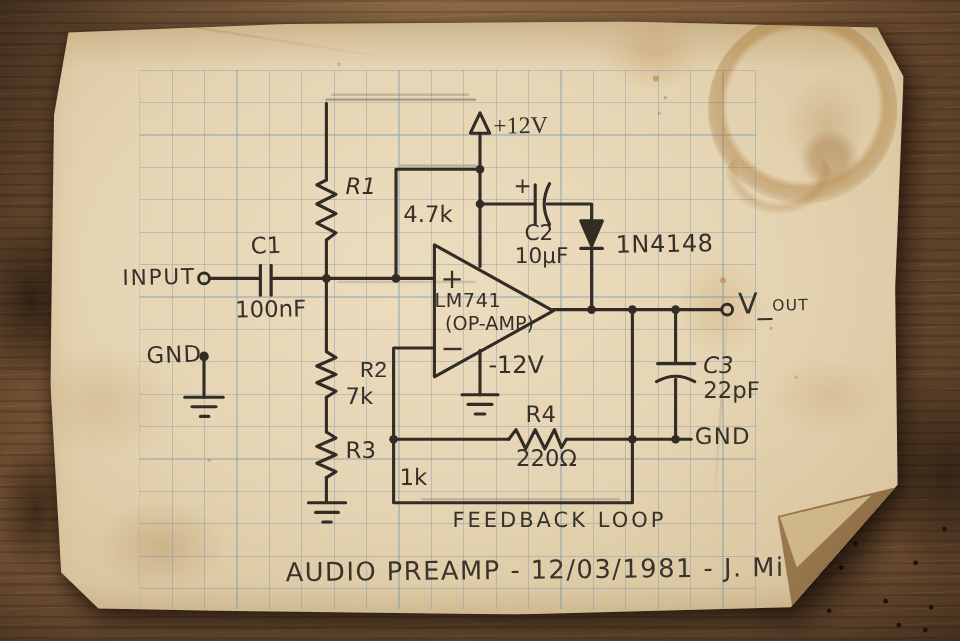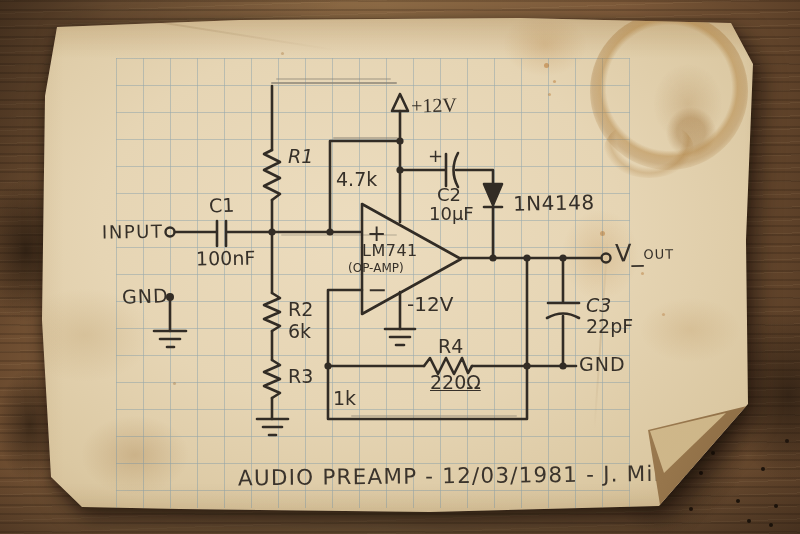--- a/index.html
+++ b/index.html
@@ -192,40 +192,41 @@
           <circle cx="170" cy="297" r="4"></circle>
         </g>
       </svg>
 
       <div class="lbl" style="left:102px;top:223px;font-size:18px;letter-spacing:1.5px;transform:rotate(-1deg);">INPUT</div>
       <div class="lbl" style="left:209px;top:196px;font-size:19px;transform:rotate(-2deg);">C1</div>
       <div class="lbl" style="left:196px;top:249px;font-size:19px;transform:rotate(-1deg);">100nF</div>
       <div class="lbl" style="left:122px;top:287px;font-size:19px;letter-spacing:1px;transform:rotate(-2deg);">GND</div>
       <div class="lbl" style="left:288px;top:147px;font-size:19px;font-style:italic;">R1</div>
       <div class="lbl" style="left:288px;top:170px;font-size:19px;margin-left:48px;">4.7k</div>
-      <div class="lbl" style="left:288px;top:300px;font-size:19px;">R2</div>
-      <div class="lbl" style="left:288px;top:322px;font-size:19px;">6k</div>
+      <div class="lbl" style="left:300px;top:300px;font-size:19px;font-family:Liberation Mono, monospace;">R2</div>
+      <div class="lbl" style="left:288px;top:322px;font-size:19px;">7k</div>
       <div class="lbl" style="left:288px;top:367px;font-size:19px;">R3</div>
       <div class="lbl" style="left:288px;top:389px;font-size:19px;margin-left:45px;">1k</div>
       <div class="lbl" style="left:411px;top:95px;font-size:20px;transform:rotate(-1deg);font-family:Liberation Serif, serif;">+12V</div>
       <div class="lbl" style="left:428px;top:147px;font-size:18px;">+</div>
       <div class="lbl" style="left:437px;top:186px;font-size:18px;">C2</div>
       <div class="lbl" style="left:429px;top:205px;font-size:18px;">10μF</div>
       <div class="lbl" style="left:513px;top:193px;font-size:20px;letter-spacing:.5px;transform:rotate(-1deg);">1N4148</div>
       <div class="lbl" style="left:362px;top:243px;width:84px;text-align:left;font-size:16px;letter-spacing:.5px;">LM741</div>
-      <div class="lbl" style="left:348px;top:262px;width:84px;font-size:12px;">(OP-AMP)</div>
+      <div class="lbl" style="left:366px;top:262px;width:84px;text-align:center;font-size:16px;">(OP-AMP)</div>
       <div class="lbl" style="left:367px;top:222px;font-size:23px;">+</div>
       <div class="lbl" style="left:367px;top:278px;font-size:24px;">−</div>
       <div class="lbl" style="left:407px;top:294px;font-size:20px;text-align:center;">-12V</div>
       <div class="lbl" style="left:438px;top:337px;font-size:19px;">R4</div>
-      <div class="lbl" style="left:430px;top:373px;font-size:19px;text-decoration:underline;">220Ω</div>
+      <div class="lbl" style="left:430px;top:373px;font-size:19px;">220Ω</div>
       <div class="lbl" style="left:586px;top:296px;font-size:19px;font-style:italic;">C3</div>
       <div class="lbl" style="left:586px;top:317px;font-size:19px;">22pF</div>
       <div class="lbl" style="left:579px;top:355px;font-size:19px;letter-spacing:1px;">GND</div>
       <div class="lbl" style="left:615px;top:241px;font-size:24px;transform:rotate(-1deg);"><span>V_</span><span style="font-size:13px;position:relative;top:-2px;letter-spacing:1px;">OUT</span></div>
+      <div class="lbl" style="left:377px;top:426px;font-size:17.5px;letter-spacing:2.5px;">FEEDBACK LOOP</div>
 
       <div class="title">AUDIO PREAMP - 12/03/1981 - J. Miller</div>
 
       <div class="fold-edge"></div>
       <div class="fold-back"></div>
       <div class="fold-hi"></div>
     </div>
   </div>
 </div>
 

